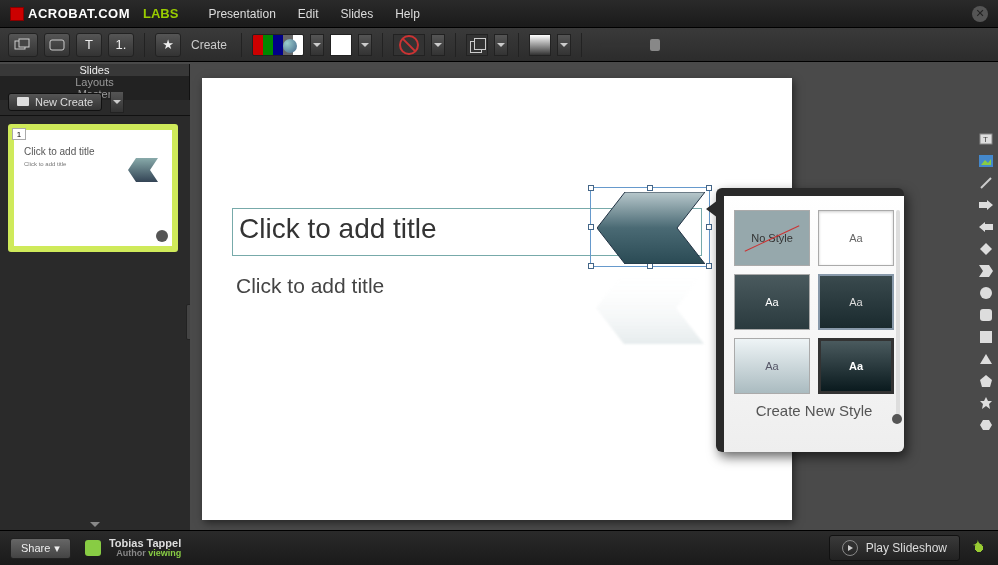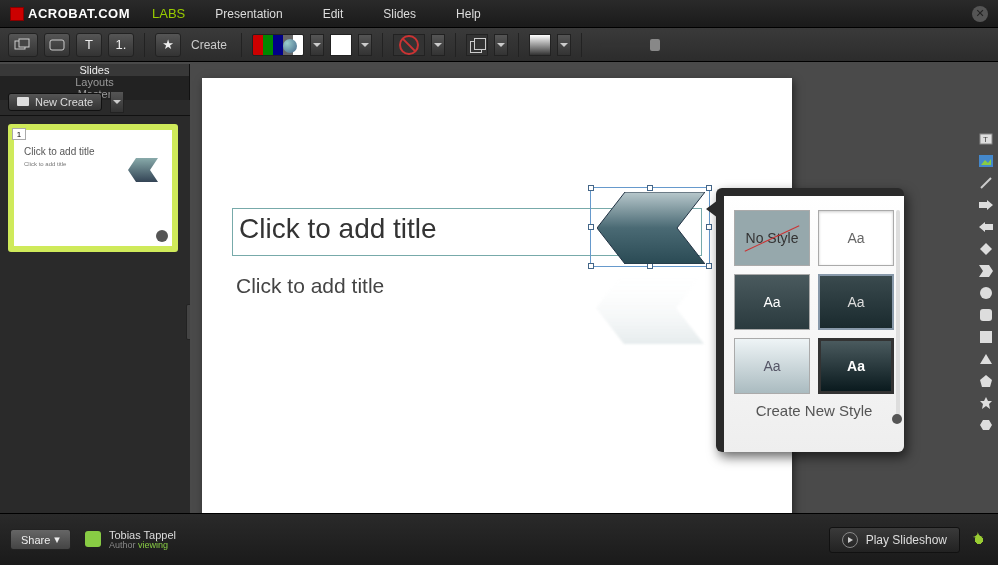--- a/index.html
+++ b/index.html
@@ -3,22 +3,22 @@
 <meta charset="utf-8">
 <style>
 * { margin: 0; padding: 0; box-sizing: border-box; font-family: Arial, sans-serif; }
 body { width: 998px; height: 565px; background: #4a4a4a; overflow: hidden; position: relative; }
 
 
 .menubar { height: 28px; background: linear-gradient(#2a2a2a, #1a1a1a); display: flex; align-items: center; padding: 0 10px; border-bottom: 1px solid #000; }
 .logo { display: flex; align-items: center; gap: 4px; }
 .logo-icon { width: 14px; height: 14px; background: #c00; border: 1px solid #800; }
 .logo-text { color: #fff; font-size: 13px; font-weight: bold; letter-spacing: 0.5px; }
-.logo-labs { color: #9c0; font-size: 13px; font-weight: normal; margin-left: 18px; }
-.menu-items { display: flex; gap: 40px; margin-left: 30px; }
+.logo-labs { color: #9c0; font-size: 13px; font-weight: bold; margin-left: 9px; }
+.menu-items { display: flex; gap: 22px; margin-left: 30px; }
 .menu-item { color: #ddd; font-size: 12px; cursor: pointer; }
 .close-btn { margin-left: auto; width: 16px; height: 16px; border-radius: 50%; background: #555; color: #222; display: flex; align-items: center; justify-content: center; font-size: 11px; cursor: pointer; }
 
 
 .toolbar { height: 34px; background: linear-gradient(#3a3a3a, #2c2c2c); display: flex; align-items: center; padding: 0 8px; gap: 6px; border-bottom: 1px solid #000; }
 .tool-btn { width: 26px; height: 24px; background: linear-gradient(#555, #333); border: 1px solid #222; border-radius: 3px; display: flex; align-items: center; justify-content: center; color: #eee; font-size: 13px; cursor: pointer; }
 .tool-btn.dbl { width: 30px; }
 .shape-label { color: #ccc; font-size: 12px; margin: 0 4px; }
 .color-strip { width: 52px; height: 22px; background: linear-gradient(90deg, #c00 0 20%, #080 20% 40%, #008 40% 60%, #666 60% 80%, #fff 80%); border: 1px solid #222; border-radius: 2px; position: relative; }
 .color-strip::after { content: ''; position: absolute; right: 6px; top: 4px; width: 14px; height: 14px; border-radius: 50%; background: radial-gradient(circle at 30% 30%, #9cc, #468); }
@@ -74,42 +74,42 @@
 .sh-tl { left: -3px; top: -3px; } .sh-tm { left: 50%; top: -3px; margin-left: -3px; } .sh-tr { right: -3px; top: -3px; }
 .sh-ml { left: -3px; top: 50%; margin-top: -3px; } .sh-mr { right: -3px; top: 50%; margin-top: -3px; }
 .sh-bl { left: -3px; bottom: -3px; } .sh-bm { left: 50%; bottom: -3px; margin-left: -3px; } .sh-br { right: -3px; bottom: -3px; }
 .chevron { position: absolute; left: 6px; top: 4px; }
 .chevron-reflect { position: absolute; left: 394px; top: 194px; transform: scaleY(-1); opacity: 0.35; filter: blur(1px); }
 
 
 .style-popup { position: absolute; left: 526px; top: 124px; width: 188px; height: 264px; background: linear-gradient(#fff, #eee); border-radius: 6px; box-shadow: 3px 5px 12px rgba(0,0,0,0.6); padding: 14px 10px 10px; border-top: 8px solid #2a2a2a; border-left: 8px solid #2a2a2a; }
 .style-popup::before { content: ''; position: absolute; left: -18px; top: 4px; width: 12px; height: 18px; background: #2a2a2a; clip-path: polygon(100% 0, 100% 100%, 0 50%); }
 .style-grid { display: grid; grid-template-columns: 1fr 1fr; gap: 8px; }
-.style-cell { height: 56px; border: 1px solid #aaa; display: flex; align-items: center; justify-content: center; font-size: 14px; cursor: pointer; position: relative; }
+.style-cell { height: 56px; border: 1px solid #aaa; display: flex; align-items: center; justify-content: center; font-size: 11px; cursor: pointer; position: relative; }
 .sc-nostyle { background: #96a8ac; color: #333; }
 .sc-nostyle::after { content: ''; position: absolute; width: 60px; height: 1px; background: #c33; transform: rotate(-25deg); }
 .sc-white { background: #fff; color: #666; box-shadow: 0 1px 3px rgba(0,0,0,0.2) inset; }
 .sc-dark { background: linear-gradient(#4a5a5e, #2a3a3e); color: #fff; }
 .sc-dark2 { background: linear-gradient(#3a4a4e, #1a2a2e); color: #ddd; border: 2px solid #89a; }
 .sc-light { background: linear-gradient(#eef4f6, #aabbc0); color: #556; }
 .sc-darkbold { background: linear-gradient(#4a5a5e, #0a1a1e); color: #fff; font-weight: bold; border: 3px solid #333; }
 .create-style { text-align: center; font-size: 15px; color: #555; margin-top: 8px; cursor: pointer; }
 .popup-scrollbar { position: absolute; right: 4px; top: 14px; width: 4px; height: 210px; background: #ddd; border-radius: 2px; }
 .popup-scroll-dn { position: absolute; right: 2px; bottom: 28px; width: 10px; height: 10px; border-radius: 50%; background: #555; }
 
 
 .right-strip { position: absolute; right: 0; top: 130px; width: 24px; display: flex; flex-direction: column; gap: 4px; align-items: center; }
 .rs-item { width: 18px; height: 18px; display: flex; align-items: center; justify-content: center; color: #ccc; cursor: pointer; }
 
 
-.bottombar { position: absolute; bottom: 0; left: 0; right: 0; height: 52px; background: linear-gradient(#2a2a2a, #1a1a1a); display: flex; align-items: center; padding: 8px 10px; border-top: 1px solid #000; }
+.bottombar { position: absolute; bottom: 0; left: 0; right: 0; height: 35px; background: linear-gradient(#2a2a2a, #1a1a1a); display: flex; align-items: center; padding: 8px 10px; border-top: 1px solid #000; text-align: right; }
 .share-btn { background: linear-gradient(#666, #444); border: 1px solid #222; border-radius: 3px; padding: 3px 10px; color: #eee; font-size: 11px; cursor: pointer; display: flex; align-items: center; gap: 4px; }
 .user-block { display: flex; align-items: center; gap: 8px; margin-left: 14px; }
 .user-icon { width: 16px; height: 16px; background: #8c4; border-radius: 3px; }
-.user-text { line-height: 1.1; }
+.user-text { line-height: 1.1; font-weight: bold; }
 .user-name { color: #ddd; font-size: 11px; }
 .user-status { color: #888; font-size: 9px; }
 .user-status .st { color: #8c4; }
 .play-btn { margin-left: auto; display: flex; align-items: center; gap: 8px; background: linear-gradient(#3a3a3a, #222); border: 1px solid #111; border-radius: 3px; padding: 4px 12px; color: #ddd; font-size: 12px; cursor: pointer; }
 .play-icon { width: 16px; height: 16px; border: 1px solid #888; border-radius: 50%; display: flex; align-items: center; justify-content: center; }
 .play-icon::after { content: ''; border-left: 5px solid #ccc; border-top: 3px solid transparent; border-bottom: 3px solid transparent; margin-left: 2px; }
 .sparkle { margin-left: 10px; width: 18px; height: 18px; background: radial-gradient(circle, #9c3 30%, transparent 30%); cursor: pointer; position: relative; }
 .sparkle::before { content: '✦'; color: #9c3; position: absolute; left: 2px; top: -2px; font-size: 14px; }
 </style>
 </head>

